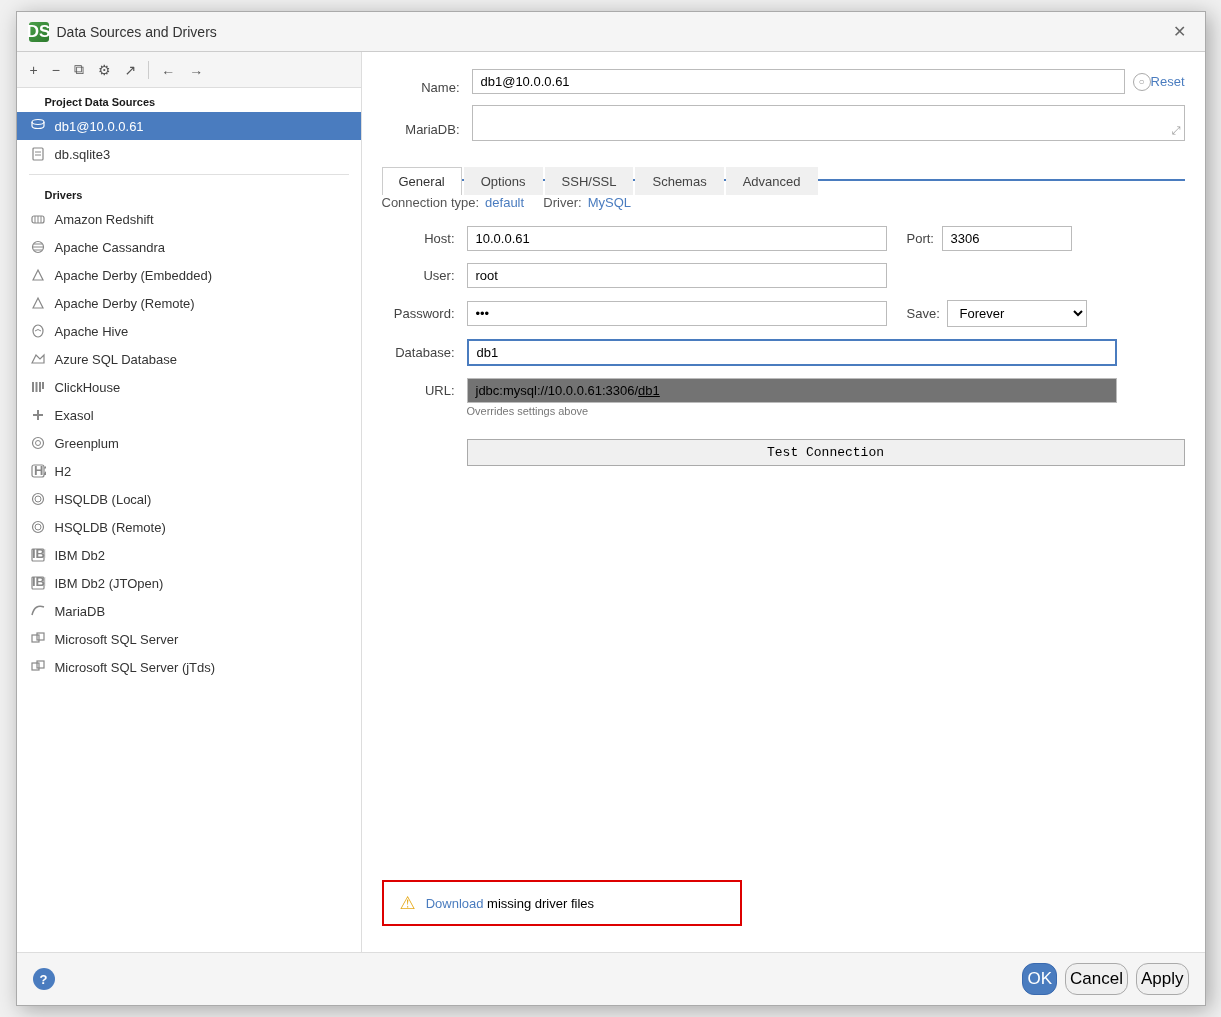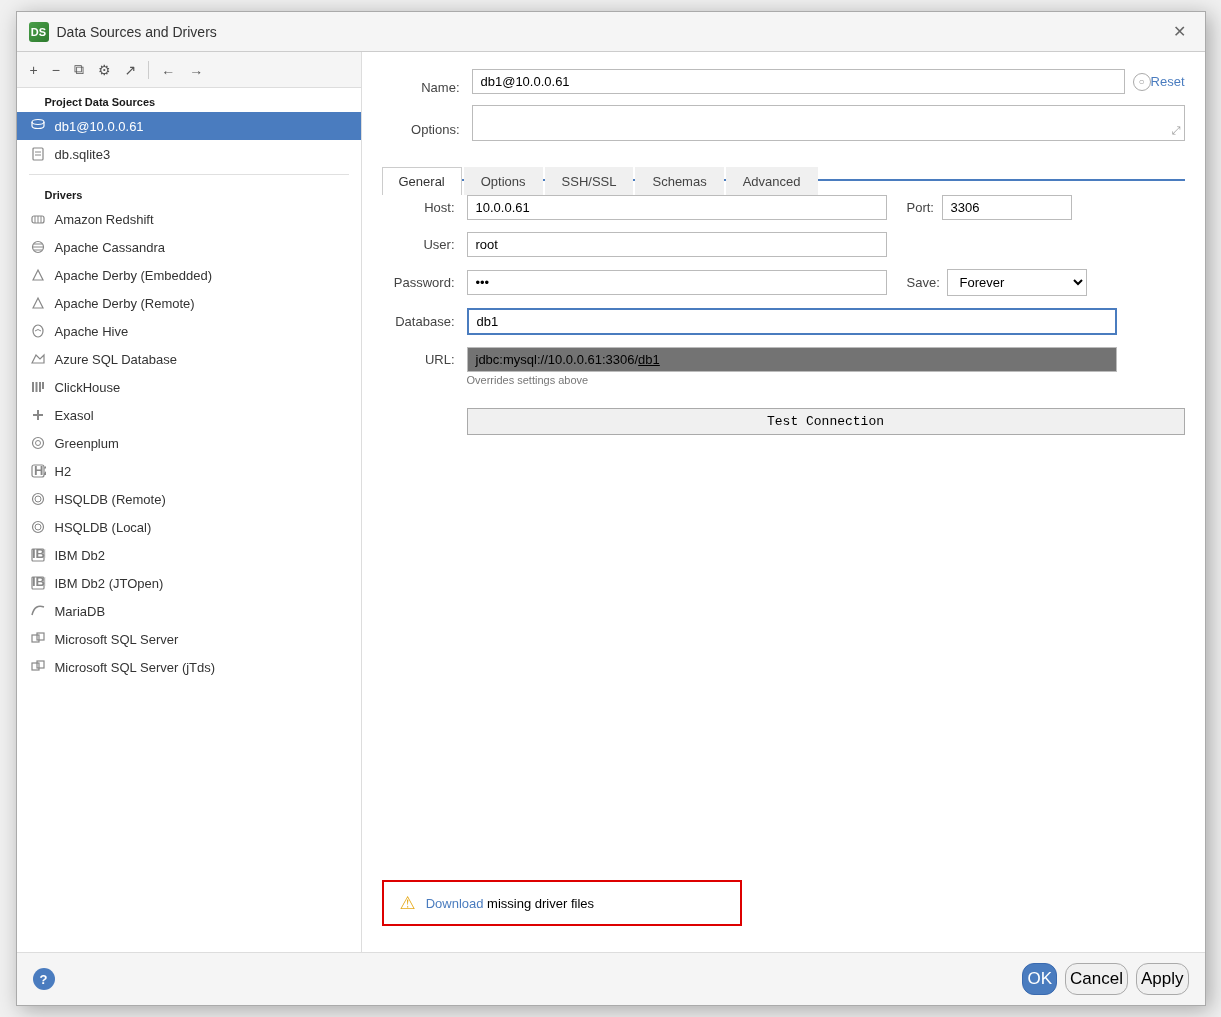--- a/index.html
+++ b/index.html
@@ -27,21 +27,21 @@
     }
     .title-icon {
       width: 20px;
       height: 20px;
       background: linear-gradient(135deg, #4a9f4a, #2d7a2d);
       border-radius: 3px;
       display: flex;
       align-items: center;
       justify-content: center;
       color: white;
-      font-size: 11px;
+      font-size: 17px;
       font-weight: bold;
     }
     .title-text { font-size: 14px; font-weight: 400; color: #333; }
     .close-btn {
       cursor: pointer;
       font-size: 16px;
       color: #666;
       background: none;
       border: none;
       padding: 2px 6px;
@@ -441,31 +441,31 @@
           <span class="list-item-label">H2</span>
         </div>
 
         <div class="list-item">
           <span class="list-item-icon">
             <svg width="16" height="16" viewBox="0 0 16 16">
                 <circle cx="8" cy="8" r="5.5" fill="none" stroke="#888" stroke-width="1.2"></circle>
                 <circle cx="8" cy="8" r="3" fill="none" stroke="#888" stroke-width="1"></circle>
               </svg>
           </span>
-          <span class="list-item-label">HSQLDB (Remote)</span>
+          <span class="list-item-label">HSQLDB (Local)</span>
         </div>
 
         <div class="list-item">
           <span class="list-item-icon">
             <svg width="16" height="16" viewBox="0 0 16 16">
                 <circle cx="8" cy="8" r="5.5" fill="none" stroke="#888" stroke-width="1.2"></circle>
                 <circle cx="8" cy="8" r="3" fill="none" stroke="#888" stroke-width="1"></circle>
               </svg>
           </span>
-          <span class="list-item-label">HSQLDB (Local)</span>
+          <span class="list-item-label">HSQLDB (Remote)</span>
         </div>
 
         <div class="list-item">
           <span class="list-item-icon">
             <svg width="16" height="16" viewBox="0 0 16 16">
                 <rect x="2" y="2" width="12" height="12" rx="1" fill="none" stroke="#888" stroke-width="1.2"></rect>
                 <text x="2" y="11" font-size="7" fill="#888" font-weight="bold">IBM</text>
               </svg>
           </span>
           <span class="list-item-label">IBM Db2</span>
@@ -518,35 +518,42 @@
       <div class="form-row">
         <span class="form-label">Name:</span>
         <div class="name-input-wrap">
           <input type="text" class="form-input name-input" value="db1@10.0.0.61" style="">
           <div class="circle-indicator">○</div>
         </div>
         <a class="reset-link">Reset</a>
       </div>
 
       <div class="form-row">
-        <span class="form-label">Options:</span>
+        <span class="form-label">MariaDB:</span>
         <div class="comment-wrap">
           <textarea class="form-input comment-input" style=""></textarea>
           <span class="expand-icon">⤢</span>
         </div>
       </div>
 
       <div class="tabs">
         <div class="tab active">General</div>
         <div class="tab">Options</div>
         <div class="tab">SSH/SSL</div>
         <div class="tab">Schemas</div>
         <div class="tab">Advanced</div>
       </div>
 
+      <div class="connection-type-row">
+        <span>Connection type:</span>
+        <span class="conn-link">default</span>
+        <span>&nbsp;&nbsp;</span>
+        <span>Driver:</span>
+        <span class="conn-link">MySQL</span>
+      </div>
 
       <div class="field-row">
         <span class="field-label">Host:</span>
         <input type="text" class="form-input host-input" value="10.0.0.61" style="">
         <span class="port-label">Port:</span>
         <input type="text" class="form-input port-input" value="3306" style="">
       </div>
 
       <div class="field-row">
         <span class="field-label">User:</span>

